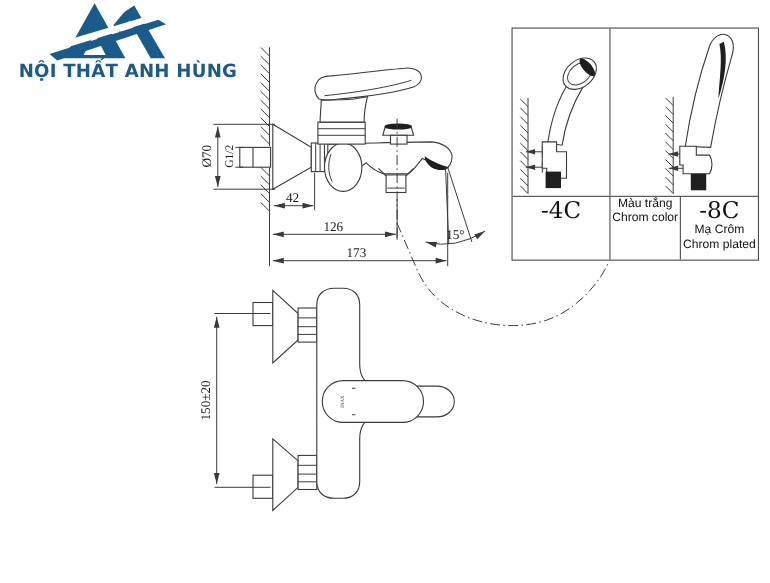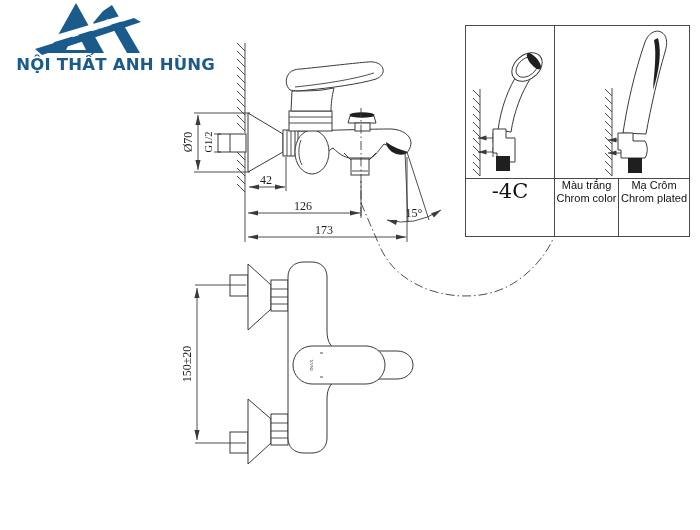--- a/index.html
+++ b/index.html
@@ -2,21 +2,21 @@
 <html><head>
 <meta charset="utf-8">
 <style>
   html,body{margin:0;padding:0;}
   body{
     width:700px;height:530px;background:#ffffff;position:relative;
     overflow:hidden;font-family:"DejaVu Serif",serif;
   }
   .abs{position:absolute;}
   
-  .logo-wrap{left:6px;top:0;width:210px;height:86px;text-align:right;}
+  .logo-wrap{left:16px;top:0;width:210px;height:86px;}
   .logo-text{
     position:absolute;left:1px;top:55px;width:208px;
     font-family:"DejaVu Sans","Liberation Sans",sans-serif;
     font-weight:bold;font-size:16.5px;letter-spacing:.2px;
     color:#1b5b8c;white-space:nowrap;
   }
   
   svg.draw{left:0;top:0;}
   .ln{fill:none;stroke:#3a3a3a;stroke-width:1;}
   .white{fill:#ffffff;stroke:#3a3a3a;stroke-width:1;}
@@ -238,17 +238,18 @@
     <div class="opt-cell-lbl c1">
       <div class="code">-4C</div>
       <div class="sub"></div>
       <div class="sub"></div>
     </div>
     <div class="opt-cell-lbl c2">
       <div class="sub">Màu trắng</div>
       <div class="sub">Chrom color</div>
     </div>
     <div class="opt-cell-lbl c3">
+      <div class="code">-8C</div>
       <div class="sub">Mạ Crôm</div>
       <div class="sub">Chrom plated</div>
     </div>
   </div>
 </div>
 
 </body></html>

